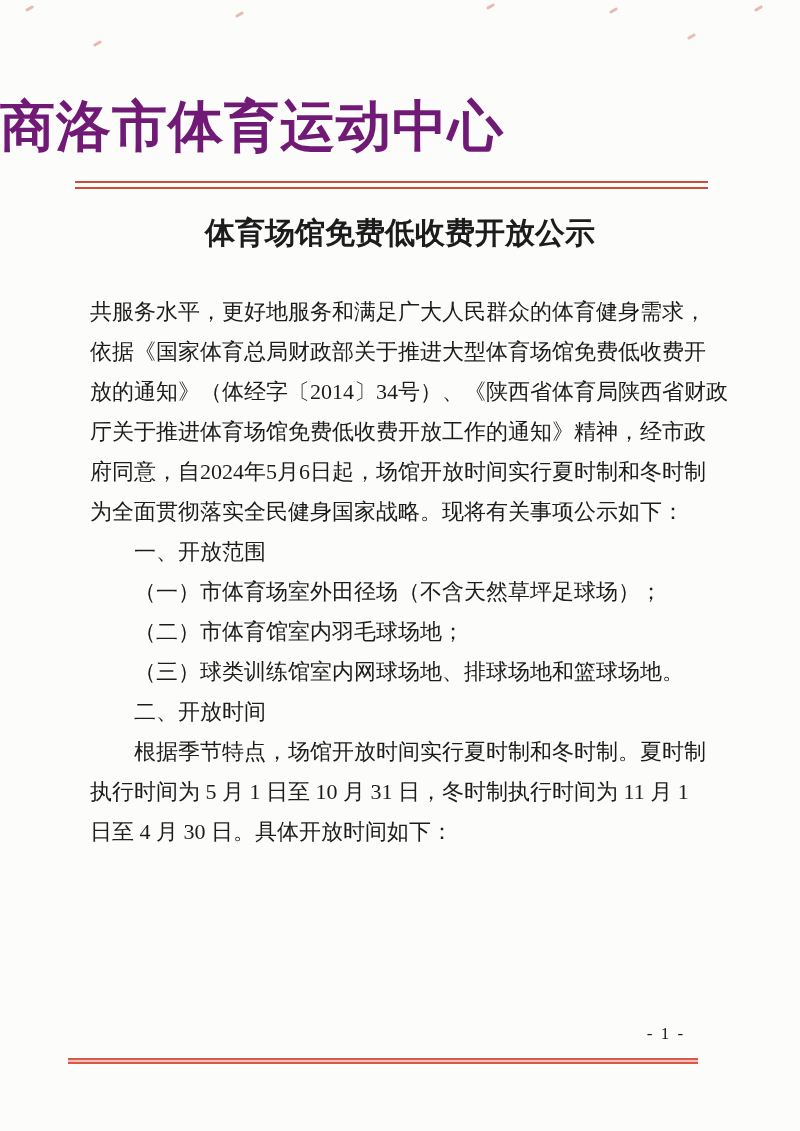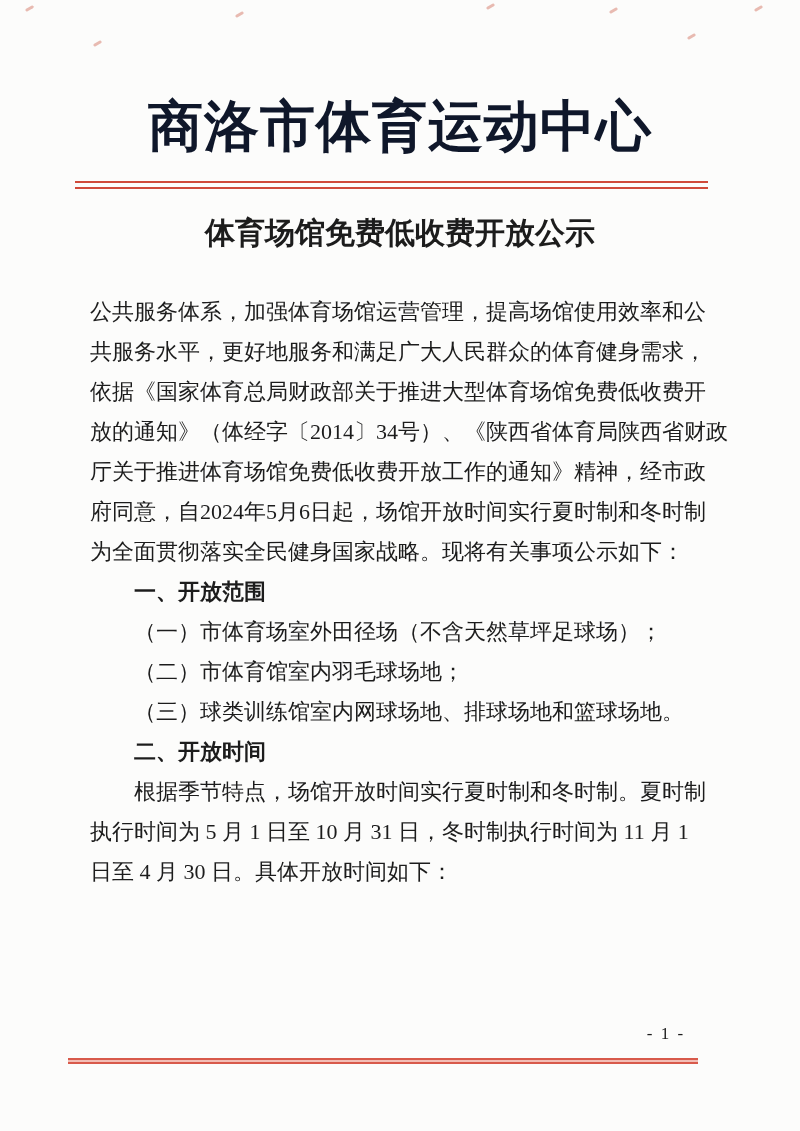--- a/index.html
+++ b/index.html
@@ -3,39 +3,39 @@
 <meta charset="utf-8">
 <style>
   html,body { margin:0; padding:0; background:#e8e8e8; }
   .page {
     position:relative; width:800px; height:1131px; margin:0 auto;
     background:#fcfcfb; overflow:hidden;
     font-family:"Liberation Serif","DejaVu Serif",serif; color:#1c1c1c;
   }
   .org-title {
     position:absolute; top:90px; left:0; width:100%;
-    text-align:center; font-size:55px; font-weight:bold;
-    color:#0f172a; letter-spacing:1px; white-space:nowrap;
+    font-size:55px; font-weight:bold;
+    color:#701a75; letter-spacing:1px; white-space:nowrap;
   }
   .header-rule {
     position:absolute; top:181px; left:75px; width:633px; height:4px;
     border-top:2px solid #d04a3a; border-bottom:2px solid #d04a3a;
   }
   .doc-title {
     position:absolute; top:213px; left:0; width:100%;
     text-align:center; font-size:30px; font-weight:bold; white-space:nowrap;
   }
   .body-text {
     position:absolute; top:292px; left:90px; width:640px;
     font-size:22px;
   }
   .line { height:40px; line-height:40px; white-space:nowrap; }
   .indent { text-indent:44px; }
   .heading {
-    font-weight:bold;
+    font-weight:normal;
     font-family:"Liberation Sans","DejaVu Sans",sans-serif;
   }
   .page-number {
     position:absolute; top:1024px; left:618px; width:96px;
     text-align:center; font-size:17px; letter-spacing:2px;
   }
   .footer-rule {
     position:absolute; top:1058px; left:68px; width:630px; height:2px;
     border-top:2px solid #d85a4b; border-bottom:2px solid #d85a4b;
     background:#f3beb6;
@@ -65,21 +65,20 @@
   <span class="scan-mark" style="top:35px;left:687px;"></span>
   <span class="scan-mark" style="top:7px;left:754px;"></span>
 
   <div class="org-title">商洛市体育运动中心</div>
 
   <div class="header-rule"></div>
 
   <div class="doc-title">体育场馆免费低收费开放公示</div>
 
   <div class="body-text">
-    <div class="line">公共服务体系，加强体育场馆运营管理，提高场馆使用效率和公</div>
     <div class="line">共服务水平，更好地服务和满足广大人民群众的体育健身需求，</div>
     <div class="line">依据《国家体育总局财政部关于推进大型体育场馆免费低收费开</div>
     <div class="line">放的通知》（体经字〔2014〕34号）、《陕西省体育局陕西省财政</div>
     <div class="line">厅关于推进体育场馆免费低收费开放工作的通知》精神，经市政</div>
     <div class="line">府同意，自2024年5月6日起，场馆开放时间实行夏时制和冬时制</div>
     <div class="line">为全面贯彻落实全民健身国家战略。现将有关事项公示如下：</div>
     <div class="line indent heading">一、开放范围</div>
     <div class="line indent">（一）市体育场室外田径场（不含天然草坪足球场）；</div>
     <div class="line indent">（二）市体育馆室内羽毛球场地；</div>
     <div class="line indent">（三）球类训练馆室内网球场地、排球场地和篮球场地。</div>

